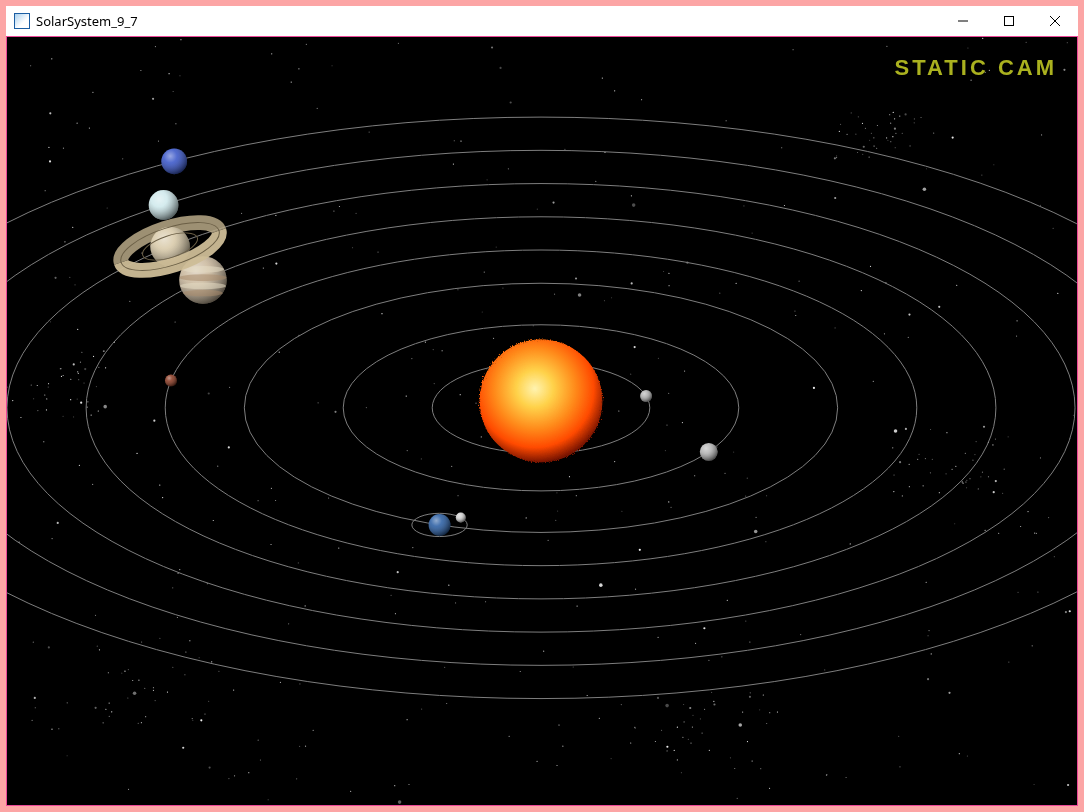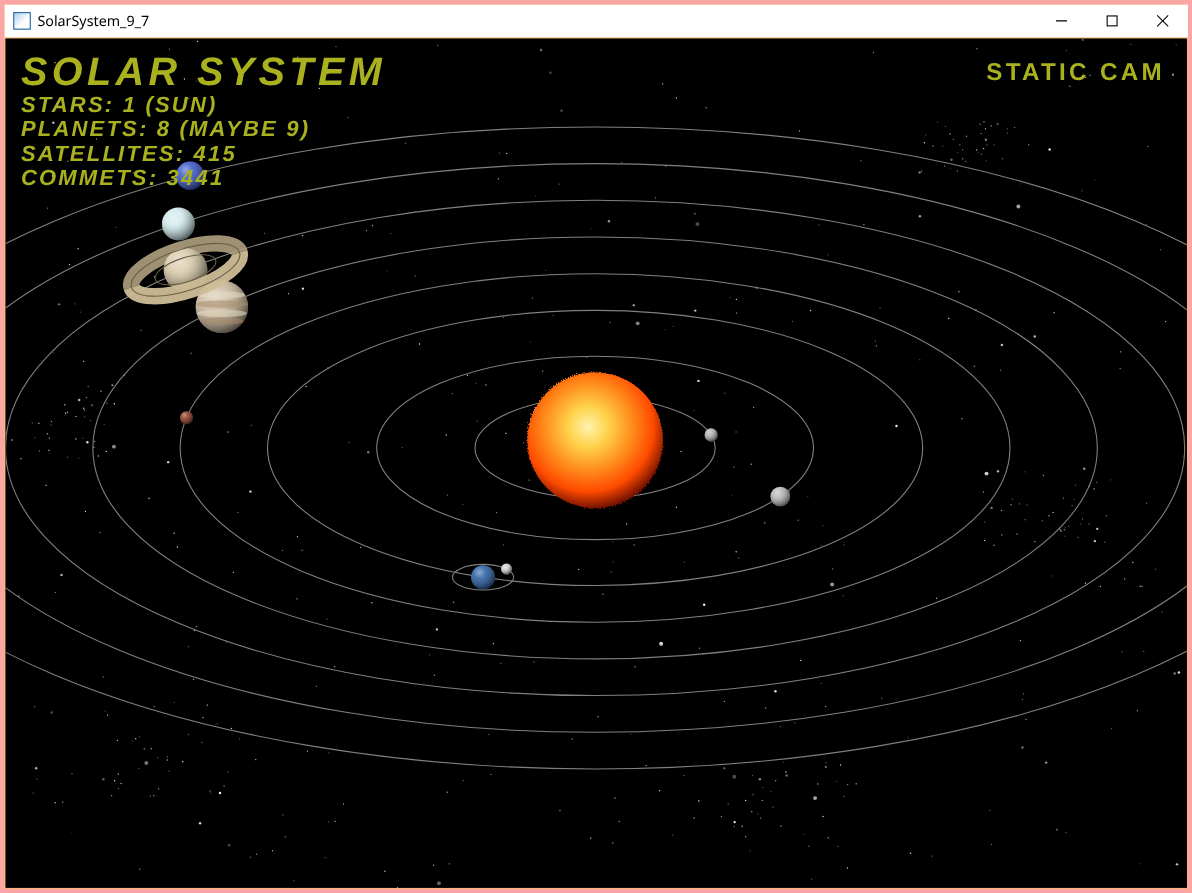--- a/index.html
+++ b/index.html
@@ -1,16 +1,16 @@
 <!DOCTYPE html>
 <html><head>
 <meta charset="utf-8">
 <style>
   html,body{margin:0;padding:0;background:#fff;font-family:system-ui,'Segoe UI',Arial,sans-serif;font-size:13px;color:#000;}
-  .window{width:1084px;height:812px;border:4px solid #fca5a5;box-sizing:border-box;position:relative;overflow:hidden;background:#fdba74;}
+  .window{width:1084px;height:812px;border:6px solid #fca5a5;box-sizing:border-box;position:relative;overflow:hidden;background:#ec4899;}
   .titlebar{height:30px;background:#fff;display:flex;align-items:center;position:relative;}
   .titlebar .icon{width:16px;height:16px;margin:0 6px 0 8px;border:1px solid #1c5ea3;background:linear-gradient(135deg,#a9d0ef 0%,#ffffff 60%);box-sizing:border-box;}
   .titlebar .title{font-size:13px;color:#000;}
   .winbtns{position:absolute;right:0;top:0;height:30px;display:flex;}
   .winbtn{width:46px;height:30px;display:flex;align-items:center;justify-content:center;}
   .winbtn svg{display:block;}
   .client{position:absolute;left:1px;right:1px;top:31px;bottom:1px;background:#000;overflow:hidden;}
   .space{position:absolute;inset:0;}
   .hud{position:absolute;left:14px;top:10px;color:#aab11f;font-family:'Arial Black',Arial,sans-serif;font-style:italic;font-weight:900;letter-spacing:2px;text-transform:uppercase;line-height:1.1;}
   .hud .big{font-size:36px;letter-spacing:4px;}
@@ -656,22 +656,15 @@
           <circle cx="158.28988529809197" cy="169.80199976080957" r="15" fill="url(#shadeTL)" style="mix-blend-mode:multiply" opacity="0.9"></circle>
           <circle cx="158.28988529809197" cy="169.80199976080957" r="15" fill="url(#shadeTL)" opacity="0.5"></circle>
         </g>
         <g>
           <circle cx="169.05651503675648" cy="125.67385973001078" r="13" fill="#3956c8"></circle>
           <circle cx="169.05651503675648" cy="125.67385973001078" r="13" fill="url(#shadeTL)" style="mix-blend-mode:multiply" opacity="0.9"></circle>
           <circle cx="169.05651503675648" cy="125.67385973001078" r="13" fill="url(#shadeTL)" opacity="0.5"></circle>
         </g>
       </svg>
 
-    <div class="hud">
-      <div class="big">SOLAR SYSTEM</div>
-      <div class="line">STARS: 1 (SUN)</div>
-      <div class="line">PLANETS: 8 (MAYBE 9)</div>
-      <div class="line">SATELLITES: 415</div>
-      <div class="line">COMMETS: 3441</div>
-    </div>
     <div class="cam">STATIC CAM</div>
   </div>
 </div>
 
 </body></html>

